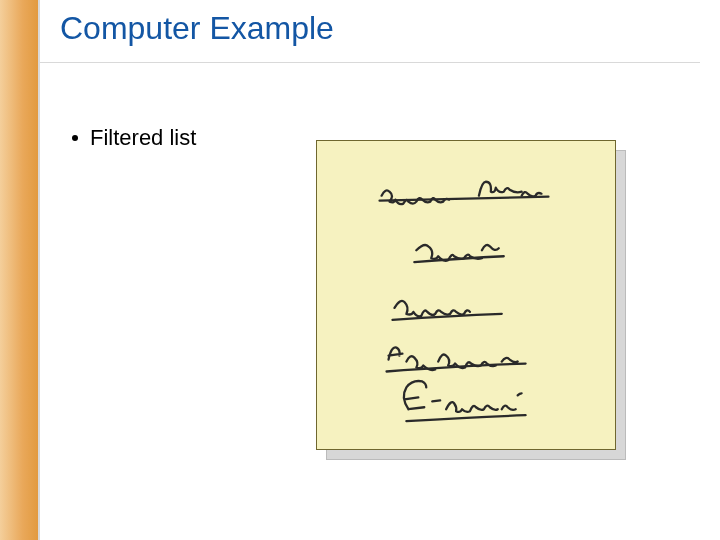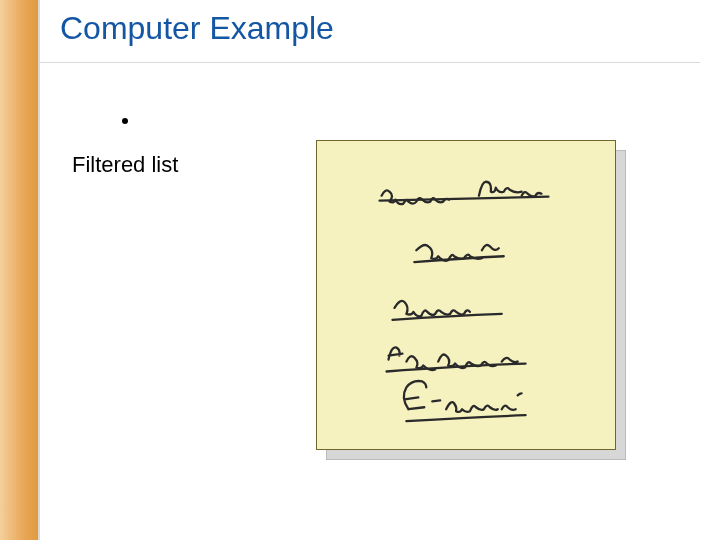--- a/index.html
+++ b/index.html
@@ -40,25 +40,24 @@
       position: absolute;
       left: 40px;
       top: 62px;
       width: 660px;
       height: 1px;
       background: #d9d9d9;
     }
     .bullet-row {
       position: absolute;
       left: 72px;
-      top: 118px;
+      top: 125px;
       display: flex;
       align-items: center;
-      gap: 28px;
-      flex-direction: column;
+      gap: 12px;
     }
     .bullet {
       width: 6px;
       height: 6px;
       background: #000;
       border-radius: 50%;
     }
     .bullet-text {
       font-size: 22px;
       color: #000;

